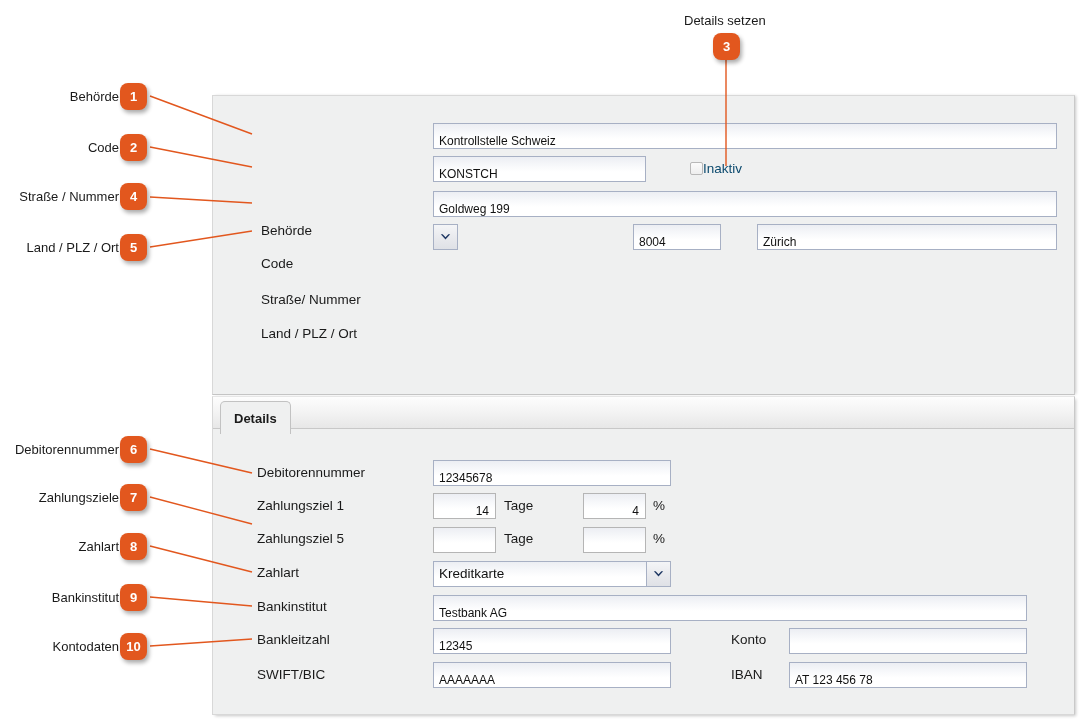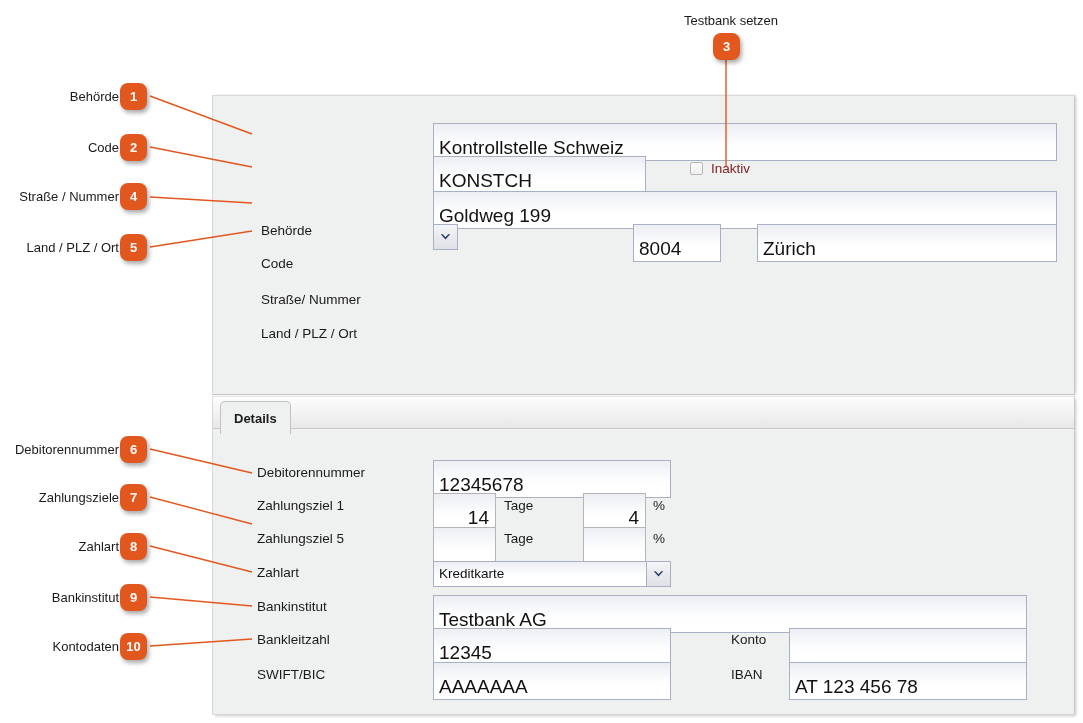--- a/index.html
+++ b/index.html
@@ -86,24 +86,24 @@
     color: #1a1a1a;
     white-space: nowrap;
     line-height: 16px;
   }
   .inp {
     position: absolute;
     box-sizing: border-box;
     border: 1px solid #a7b0c4;
     background: linear-gradient(to bottom, #eceef3 0%, #f8f9fb 38%, #ffffff 62%, #ffffff 100%);
     font-family: "Liberation Sans", sans-serif;
-    font-size: 19px;
+    font-size: 12px;
     color: #111111;
-    padding: 12px 5px;
-    height: 38px;
+    padding: 5px 5px;
+    height: 26px;
     line-height: 24px;
     white-space: nowrap;
     overflow: hidden;
   }
   .inp.narrow {
     border: 1px solid #b5b5b5;
     text-align: right;
     padding-right: 6px;
   }
 
@@ -149,23 +149,22 @@
   #inaktiv-row { position: absolute; display: flex; align-items: center; }
   .cbx {
     width: 13px;
     height: 13px;
     box-sizing: border-box;
     border: 1px solid #b8b8b8;
     background: linear-gradient(to bottom, #fbfbfb, #eeeeee);
     border-radius: 2px;
   }
   #inaktiv-label {
-    margin-left: 8px;
     font-size: 13.5px;
-    color: #7f1d1d;
+    color: #0c4a6e;
   }
 
   
   #tabstrip {
     position: absolute;
     left: 213px;
     top: 397px;
     width: 861px;
     height: 32px;
     background: linear-gradient(to bottom, #fdfdfd 0%, #f2f2f2 55%, #e7e7e7 100%);
@@ -276,21 +275,21 @@
       <line x1="150" y1="546" x2="252" y2="572" stroke="#e2571e" stroke-width="1.4"></line>
       <line x1="150" y1="597" x2="252" y2="606" stroke="#e2571e" stroke-width="1.4"></line>
       <line x1="150" y1="646" x2="252" y2="639" stroke="#e2571e" stroke-width="1.4"></line>
     </svg>
   <div id="callout-nodes">
       <div class="callout-badge" style="left: 120px; top: 83px;">1</div>
       <div class="callout-label" style="right: 964px; top: 90px;">Behörde</div>
       <div class="callout-badge" style="left: 120px; top: 134px;">2</div>
       <div class="callout-label" style="right: 964px; top: 141px;">Code</div>
       <div class="callout-badge" style="left: 713px; top: 33px;">3</div>
-      <div class="callout-label" style="left: 684px; top: 14px; text-align: left;">Testbank setzen</div>
+      <div class="callout-label" style="left: 684px; top: 14px; text-align: left;">Details setzen</div>
       <div class="callout-badge" style="left: 120px; top: 183px;">4</div>
       <div class="callout-label" style="right: 964px; top: 190px;">Straße / Nummer</div>
       <div class="callout-badge" style="left: 120px; top: 234px;">5</div>
       <div class="callout-label" style="right: 964px; top: 241px;">Land / PLZ / Ort</div>
       <div class="callout-badge" style="left: 120px; top: 436px;">6</div>
       <div class="callout-label" style="right: 964px; top: 443px;">Debitorennummer</div>
       <div class="callout-badge" style="left: 120px; top: 484px;">7</div>
       <div class="callout-label" style="right: 964px; top: 491px;">Zahlungsziele</div>
       <div class="callout-badge" style="left: 120px; top: 533px;">8</div>
       <div class="callout-label" style="right: 964px; top: 540px;">Zahlart</div>

